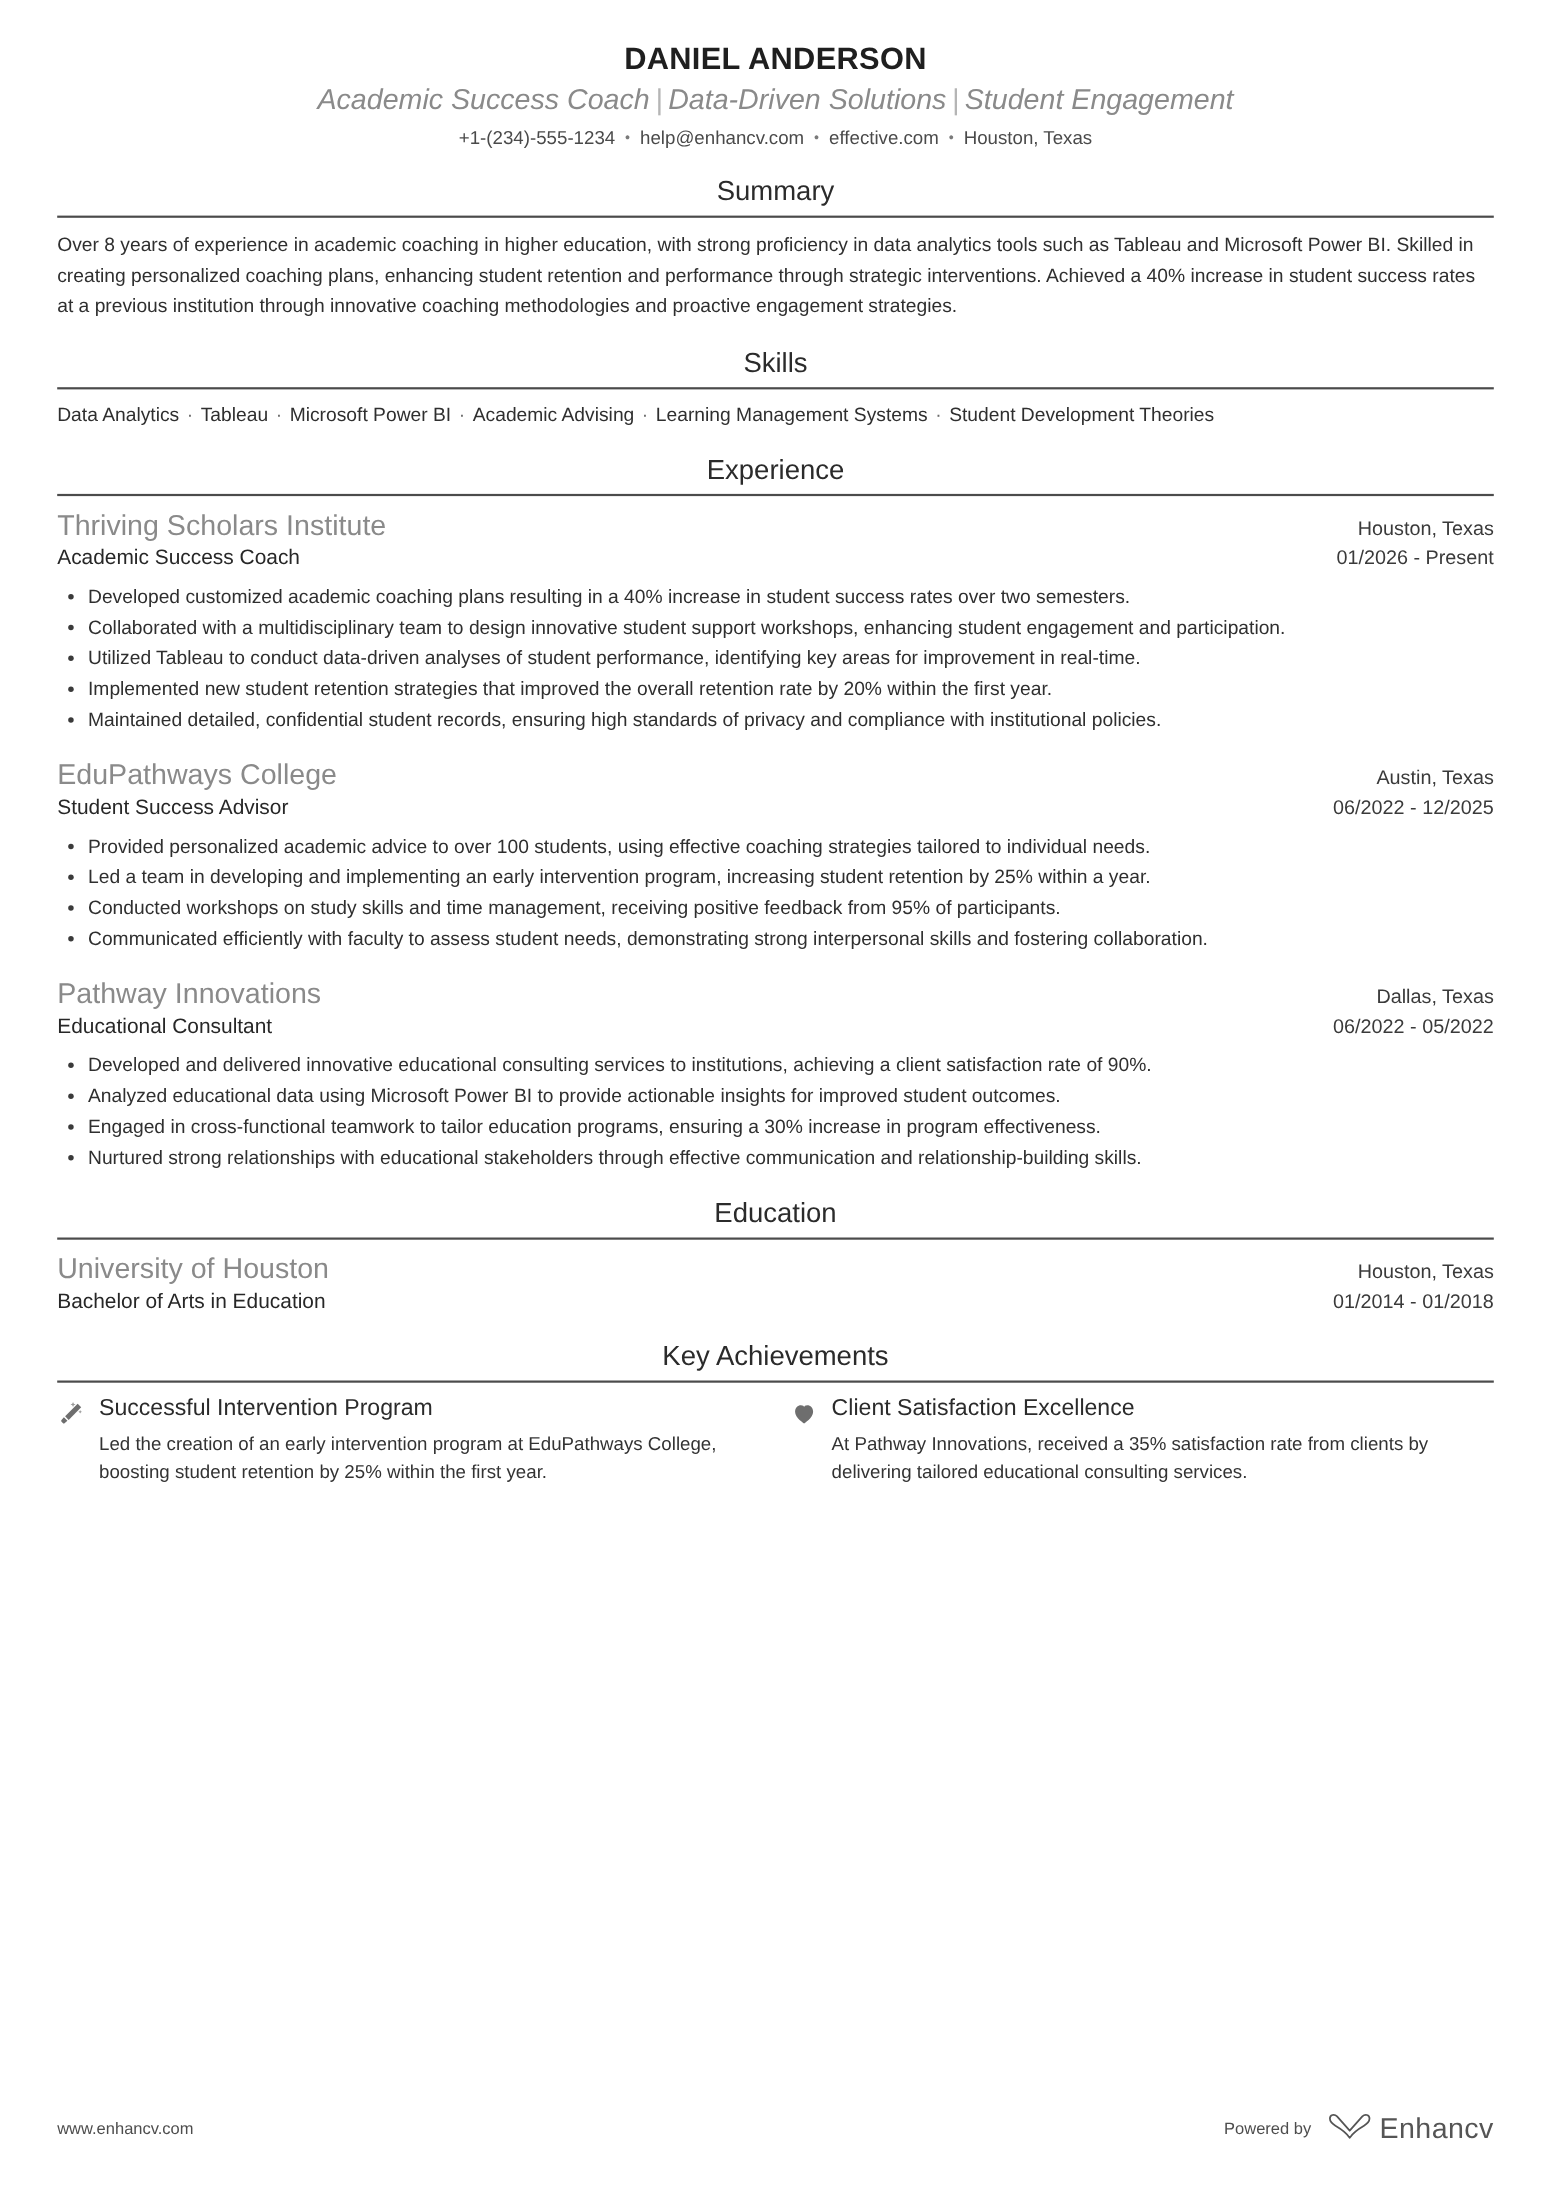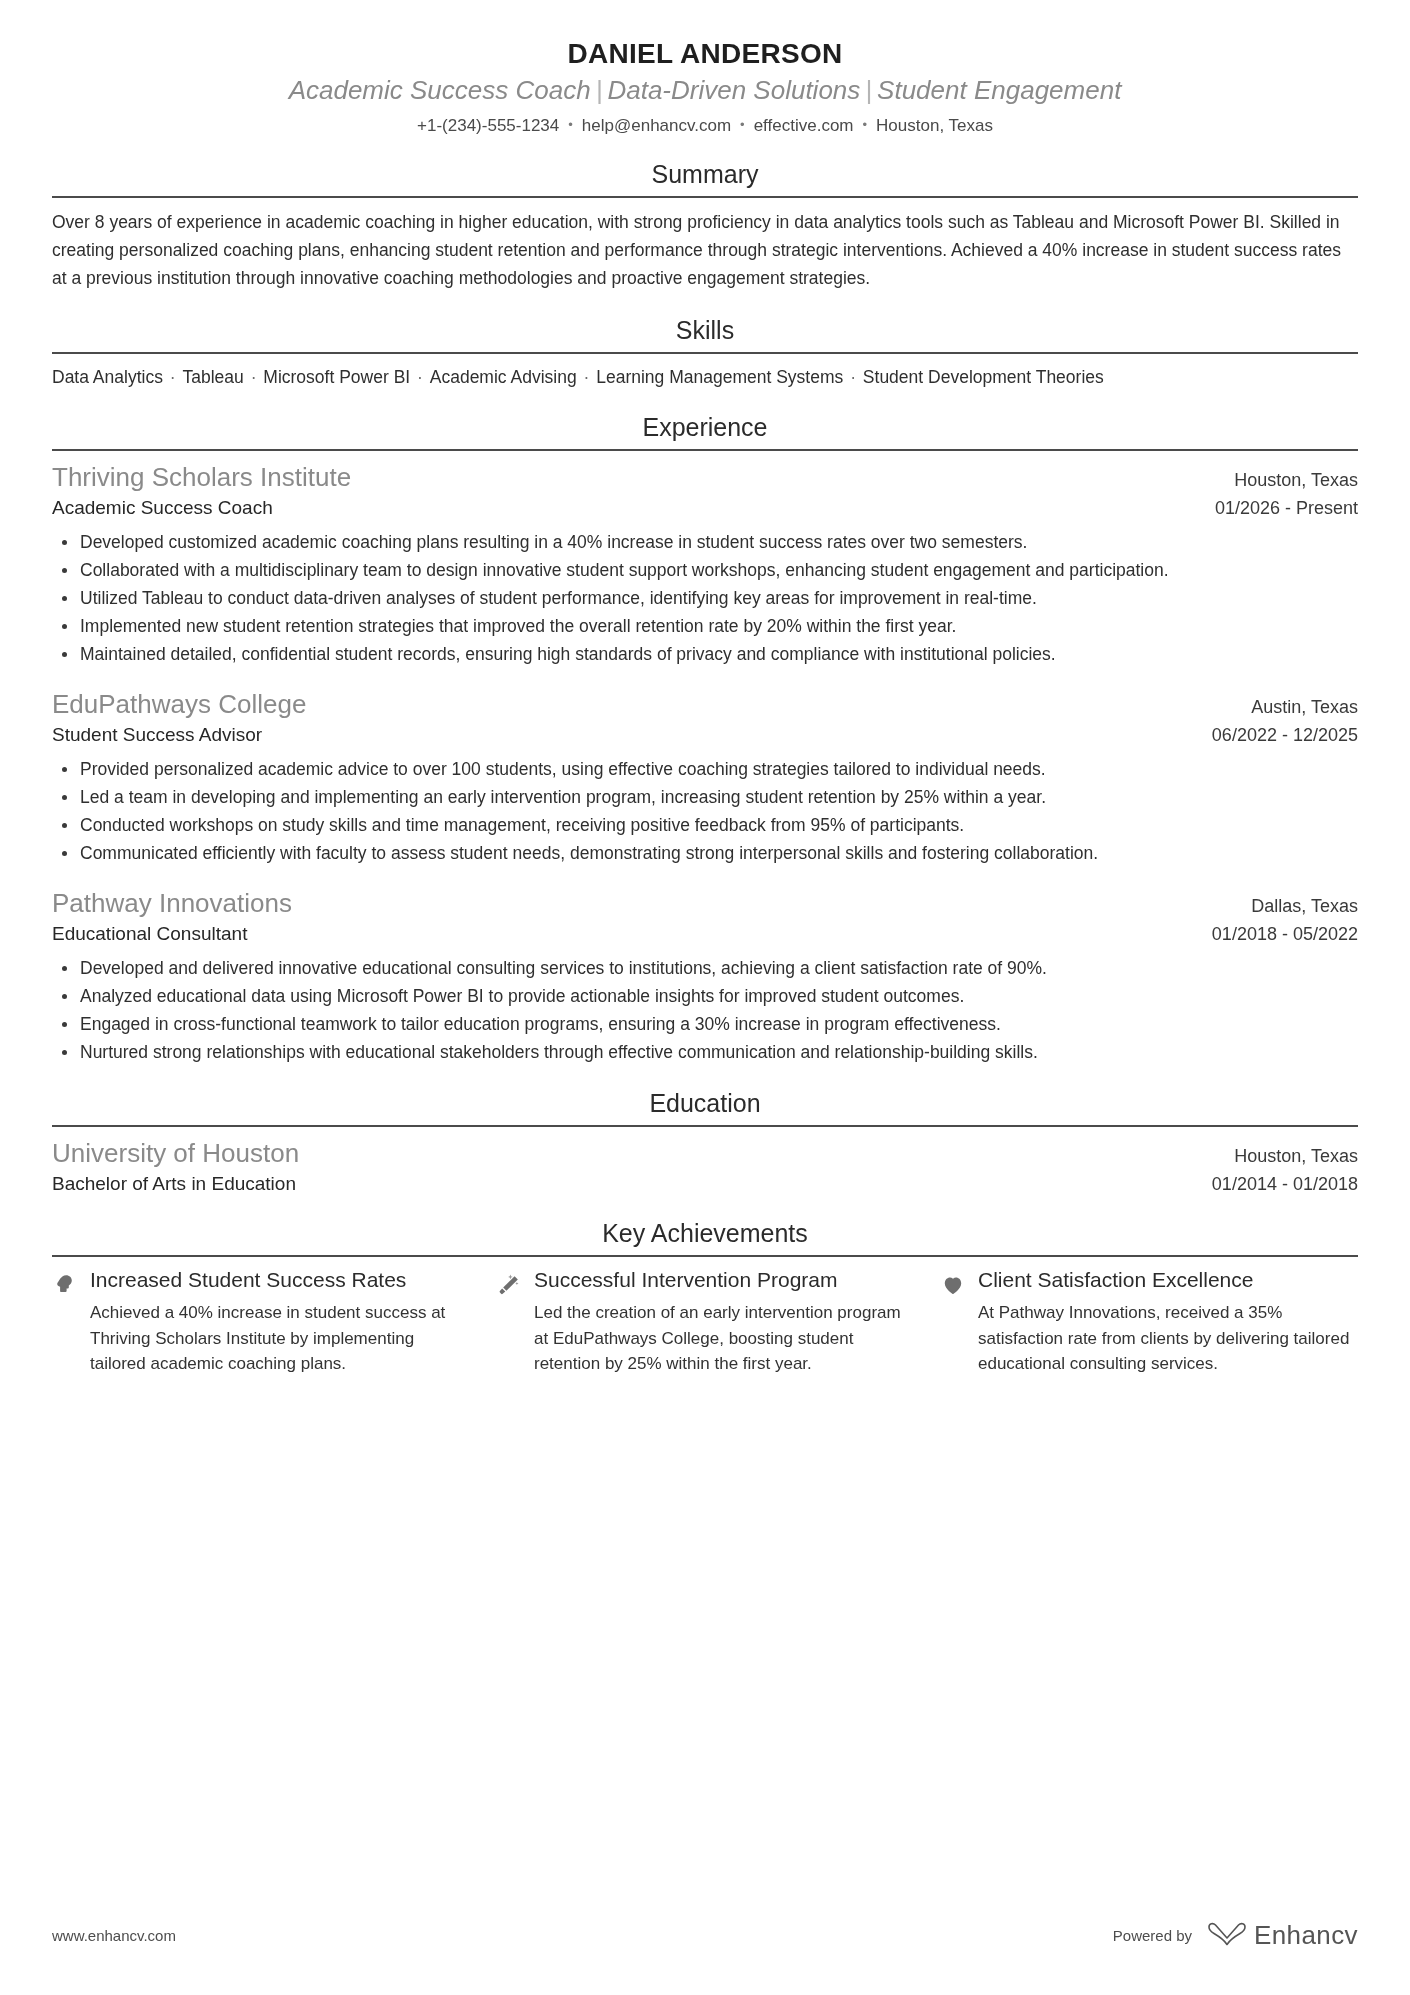--- a/index.html
+++ b/index.html
@@ -289,21 +289,21 @@
             <li>Communicated efficiently with faculty to assess student needs, demonstrating strong interpersonal skills and fostering collaboration.</li>
           </ul>
         </div>
         <div class="entry">
           <div class="entry-row">
             <div class="org">Pathway Innovations</div>
             <div class="loc">Dallas, Texas</div>
           </div>
           <div class="entry-row">
             <div class="role">Educational Consultant</div>
-            <div class="dates">01/2018 - 05/2022</div>
+            <div class="dates">06/2022 - 05/2022</div>
           </div>
           <ul class="bullets">
             <li>Developed and delivered innovative educational consulting services to institutions, achieving a client satisfaction rate of 90%.</li>
             <li>Analyzed educational data using Microsoft Power BI to provide actionable insights for improved student outcomes.</li>
             <li>Engaged in cross-functional teamwork to tailor education programs, ensuring a 30% increase in program effectiveness.</li>
             <li>Nurtured strong relationships with educational stakeholders through effective communication and relationship-building skills.</li>
           </ul>
         </div>
       </div>
   </div>
@@ -322,31 +322,20 @@
             <div class="dates">01/2014 - 01/2018</div>
           </div>
         </div>
       </div>
   </div>
 
   <div class="section">
     <div class="section-title">Key Achievements</div>
     <div class="rule"></div>
     <div class="ka-grid" id="ka-grid">
-        <div class="ka-item">
-          <span class="ka-icon">
-            <svg width="24" height="24" viewBox="0 0 24 24" aria-hidden="true">
-              <path d="M13.2 2.2c3.2 0 5.6 2.4 5.6 5.4 0 2.3-1.3 4-3 4.9v2.1c0 .5-.4.9-.9.9h-1.3v2.6c0 .5-.4.9-.9.9H8.1c-.6 0-1-.4-1-1v-4.3c-1.6-.2-2.9-1.1-2.9-2.6 0-1 .5-1.7 1.2-2.6C6.6 6.2 8 4.4 9.4 3.4c1.1-.8 2.4-1.2 3.8-1.2z" fill="#6e6e6e"></path>
-            </svg>
-          </span>
-          <div class="ka-text">
-            <div class="ka-title">Increased Student Success Rates</div>
-            <div class="ka-desc">Achieved a 40% increase in student success at Thriving Scholars Institute by implementing tailored academic coaching plans.</div>
-          </div>
-        </div>
         <div class="ka-item">
           <span class="ka-icon">
             <svg width="24" height="24" viewBox="0 0 24 24" aria-hidden="true">
               <path d="M17.6 3.2l3.2 3.2-11.4 11.4-3.2-3.2L17.6 3.2z" fill="#6e6e6e"></path>
               <path d="M5.1 15.4l3.2 3.2-2.6 2.2a1.1 1.1 0 0 1-1.6-.1l-1.1-1.1a1.1 1.1 0 0 1-.1-1.6l2.2-2.6z" fill="#6e6e6e"></path>
               <path d="M13.4 1.6l.7 1.6 1.6.7-1.6.7-.7 1.6-.7-1.6-1.6-.7 1.6-.7.7-1.6z" fill="#9a9a9a"></path>
               <path d="M19.9 8.9l.5 1.1 1.1.5-1.1.5-.5 1.1-.5-1.1-1.1-.5 1.1-.5.5-1.1z" fill="#9a9a9a"></path>
             </svg>
           </span>
           <div class="ka-text">

